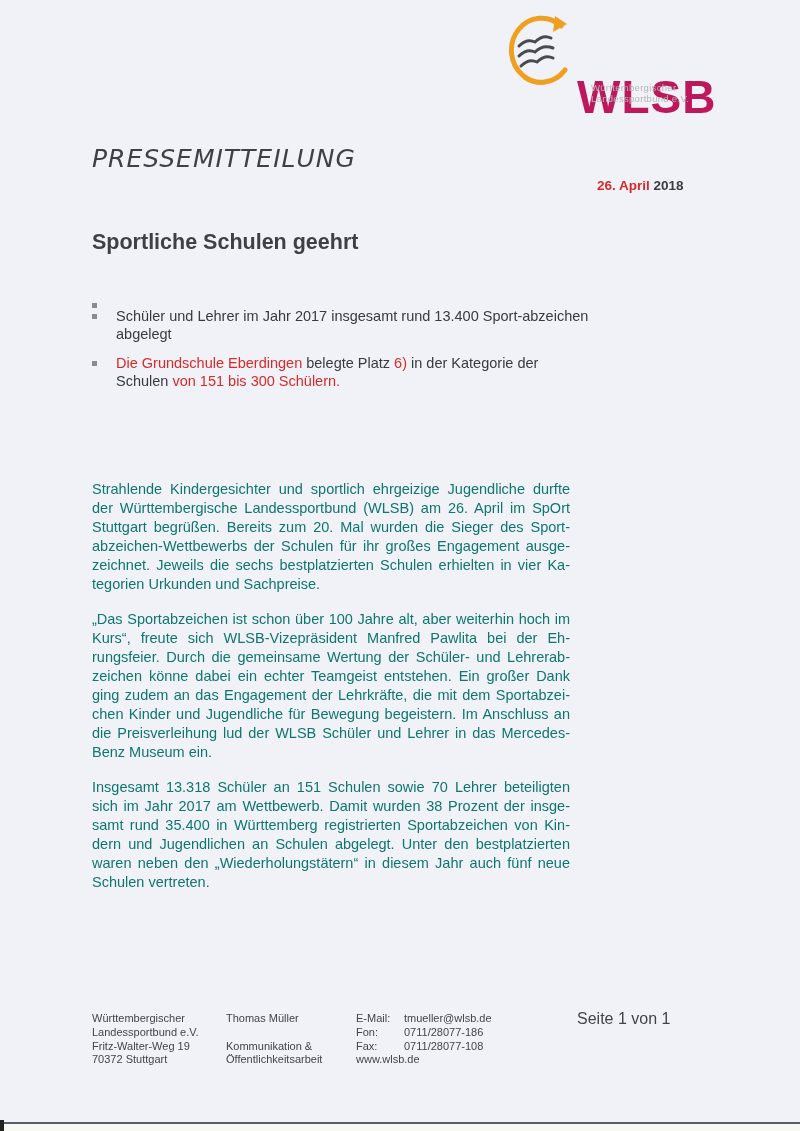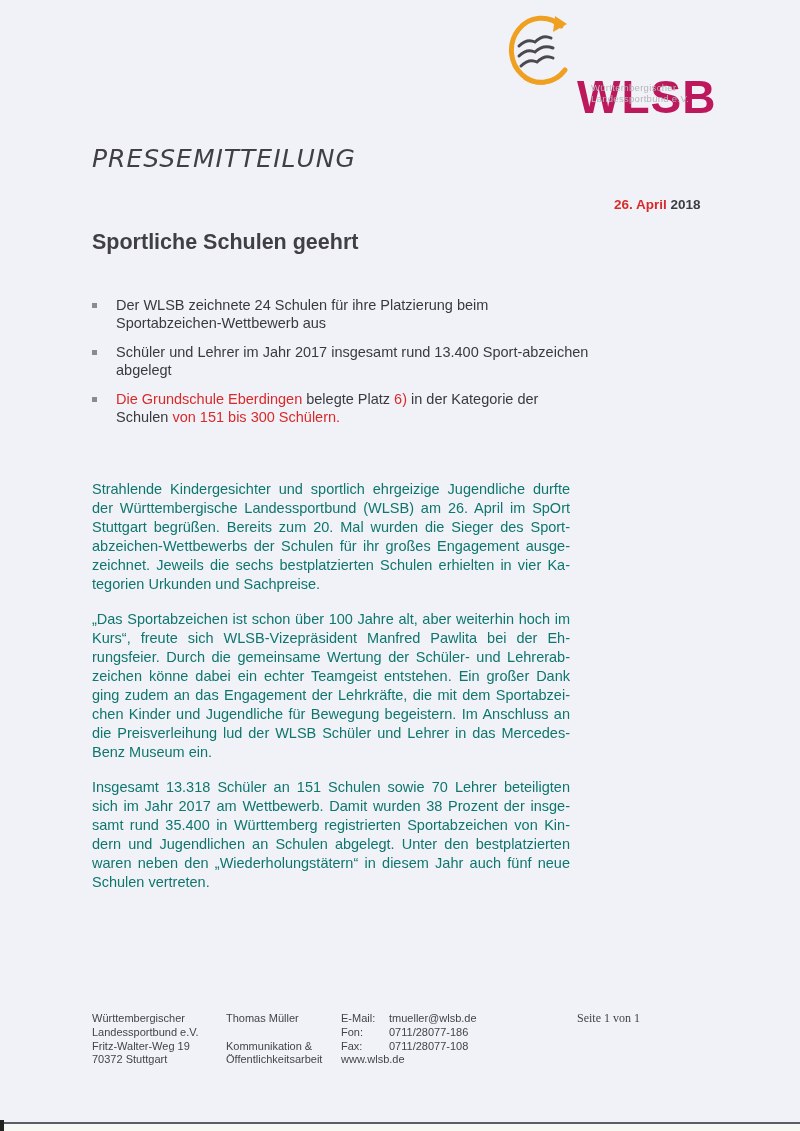--- a/index.html
+++ b/index.html
@@ -28,41 +28,41 @@
     position: absolute; left: 86px; top: 70px; font-size: 9.5px; color: #b4b6bc;
     line-height: 11px; letter-spacing: 0.3px;
   }
   .logo-sub span { display: block; }
 
   .press-label {
     position: absolute; left: 92px; top: 144px; font-size: 25px;
     font-family: "DejaVu Sans", sans-serif; font-style: italic; color: #404044;
     letter-spacing: 1px;
   }
-  .date { position: absolute; left: 597px; top: 197px; font-size: 13.5px; font-weight: bold; color: #3c3c40; margin-left: 17px; }
+  .date { position: absolute; left: 597px; top: 178px; font-size: 13.5px; font-weight: bold; color: #3c3c40; }
   .date .red { color: #d82a2a; }
 
   .headline { position: absolute; left: 92px; top: 230px; font-size: 21.5px; font-weight: bold; color: #404044; text-align: right; }
 
   .bullets { position: absolute; left: 92px; top: 296px; width: 500px; margin: 0; padding: 0; list-style: none; }
   .bullets li { position: relative; padding-left: 24px; font-size: 14.5px; line-height: 18px; margin-bottom: 11px; color: #3a3a3e; }
   .bullets li .sq { position: absolute; left: 0; top: 7px; width: 5px; height: 5px; background: #8a8a90; }
   .red { color: #d82a2a; }
 
   .body { position: absolute; left: 92px; top: 464px; width: 478px; }
   .body p { margin: 16px 0 10px 0; font-size: 14.5px; line-height: 19px; text-align: justify; color: #0f766e; }
   .body h3 { margin: 2px 0 8px 0; font-size: 14.5px; font-weight: bold; line-height: 21px; color: #3a3a3e; }
 
   .footer { position: absolute; top: 1012px; left: 92px; font-size: 11px; line-height: 13.8px; color: #444448; }
   .footer .col { position: absolute; top: 0; white-space: nowrap; }
   .footer .c1 { left: 0; }
   .footer .c2 { left: 134px; }
-  .footer .c3 { left: 249px; }
+  .footer .c3 { left: 264px; }
   .footer .c3 .lbl { display: inline-block; width: 48px; }
-  .footer .c4 { left: 485px; font-size: 12px; font-family: Liberation Serif, serif; }
+  .footer .c4 { left: 485px; font-size: 16px; }
   .footer span { display: block; }
   .footer .blank { height: 13.8px; }
 </style>
 </head>
 <body>
 
 <div class="logo">
   <svg width="72" height="80" viewBox="0 0 72 80">
     <path d="M56 14 A30 32 0 1 0 60 58" fill="none" stroke="#f0a020" stroke-width="5" stroke-linecap="round"></path>
     <path d="M20 66 A30 32 0 0 0 58 60" fill="none" stroke="#f0a020" stroke-width="4" stroke-linecap="round"></path>
@@ -85,21 +85,20 @@
 <div class="date">
   <span class="red">26. April</span>
   <span>2018</span>
 </div>
 
 <div class="headline">Sportliche Schulen geehrt</div>
 
 <ul class="bullets">
   <li>
     <span class="sq"></span>
-    <span>Der WLSB zeichnete 24 Schulen für ihre Platzierung beim Sportabzeichen-Wettbewerb aus</span>
   </li>
   <li>
     <span class="sq"></span>
     <span>Schüler und Lehrer im Jahr 2017 insgesamt rund 13.400 Sport-abzeichen abgelegt</span>
   </li>
   <li>
     <span class="sq"></span>
     <span class="red">Die Grundschule Eberdingen</span><span> belegte Platz </span><span class="red">6)</span><span> in der Kategorie der Schulen </span><span class="red">von 151 bis 300 Schülern.</span>
   </li>
 </ul>

